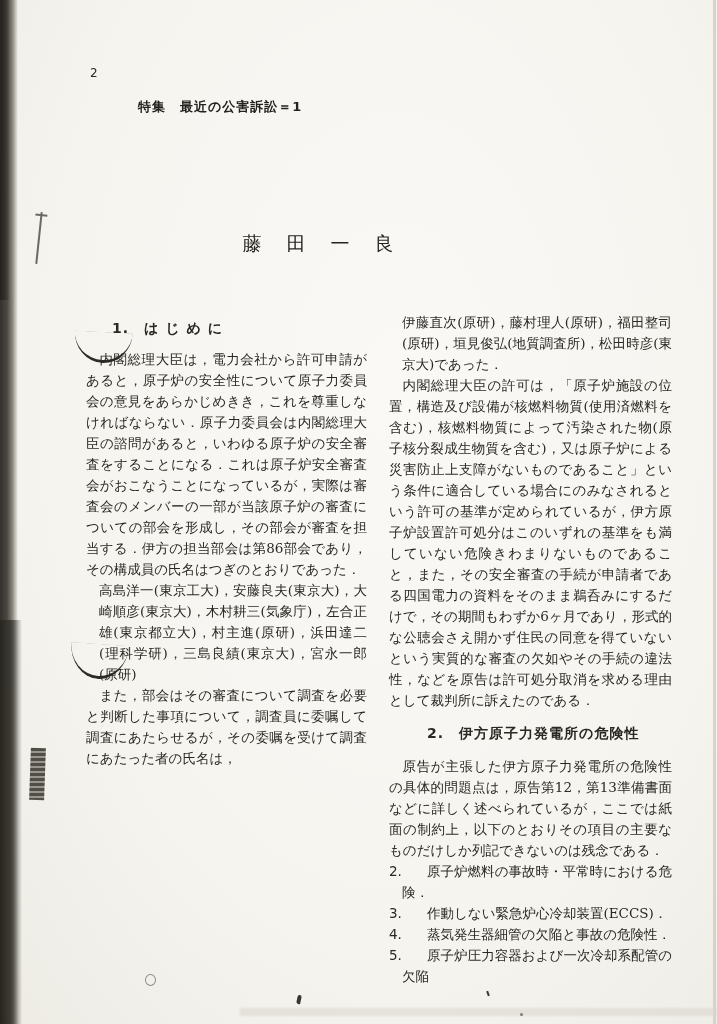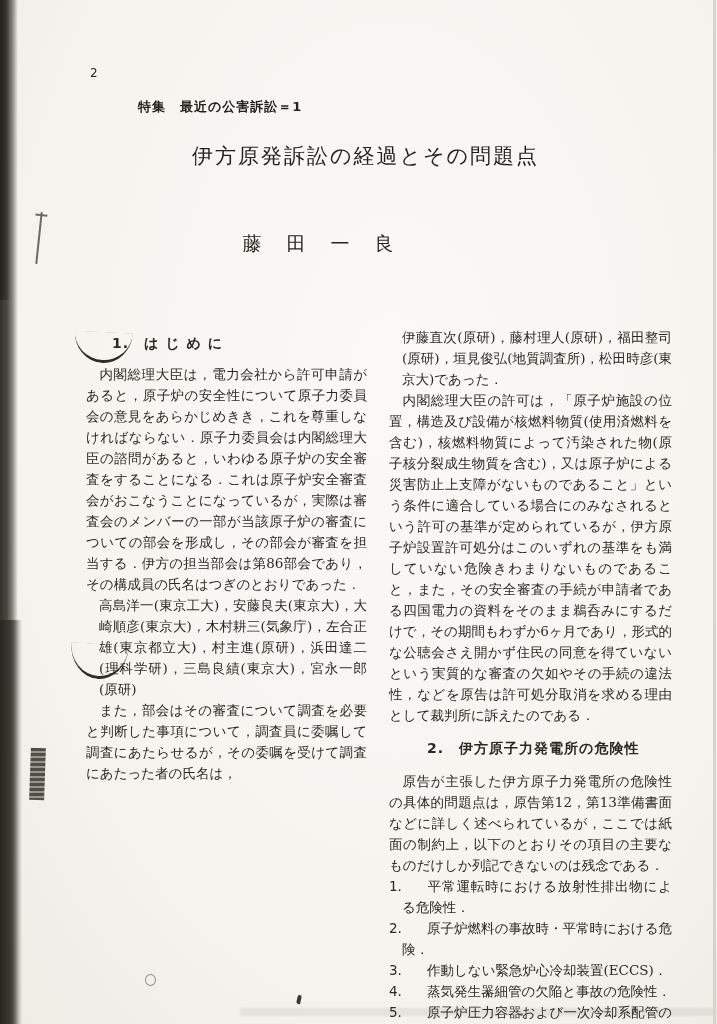--- a/index.html
+++ b/index.html
@@ -54,21 +54,21 @@
   .article-title {
     position:absolute; left:0; top:142px; width:717px; text-align:center; padding-left:14px; box-sizing:border-box;
     font-size:21px; letter-spacing:2px; color:#211f1b; font-weight:500;
   }
   .author-name {
     position:absolute; left:0; top:231px; width:639px; text-align:center;
     font-size:19px; letter-spacing:3px; color:#26241f;
   }
 
   
-  .col { position:absolute; top:312px; font-size:13.5px; line-height:21px; text-align:justify; color:#2b2823;margin-top:15px; }
+  .col { position:absolute; top:312px; font-size:13.5px; line-height:21px; text-align:justify; color:#2b2823; }
   .col-left  { left:86px;  width:281px; }
   .col-right { left:389px; width:283px; }
 
   .sec-heading {
     font-family:"DejaVu Sans","Liberation Sans",sans-serif; font-weight:bold;
     font-size:14px; letter-spacing:1px; margin:6px 0 10px 26px; text-align:left;
   }
   .sec-heading.h2 { margin:12px 0 12px 38px; }
   .para { margin:0; text-indent:1em; }
   .names { margin:0 0 0 13px; }
@@ -89,37 +89,35 @@
   <div class="curve-mark m2"></div>
   <div class="stamp-mark"></div>
   <div class="pen-tick"></div>
   <div class="speck s1"></div>
   <div class="speck s2"></div>
   <div class="speck s3"></div>
   <div class="circle-speck"></div>
 
   <div class="page-number">2</div>
   <div class="series-header">特集　最近の公害訴訟＝1</div>
-  <h1 class="article-title" style="margin:0;">伊方原発訴訟の経過とその問題点</h1>
   <div class="author-name">藤　田　一　良</div>
 
   <div class="col col-left">
     <h3 class="sec-heading">1.　は じ め に</h3>
     <p class="para">内閣総理大臣は，電力会社から許可申請があると，原子炉の安全性について原子力委員会の意見をあらかじめきき，これを尊重しなければならない．原子力委員会は内閣総理大臣の諮問があると，いわゆる原子炉の安全審査をすることになる．これは原子炉安全審査会がおこなうことになっているが，実際は審査会のメンバーの一部が当該原子炉の審査についての部会を形成し，その部会が審査を担当する．伊方の担当部会は第86部会であり，その構成員の氏名はつぎのとおりであった．</p>
     <p class="names">高島洋一(東京工大)，安藤良夫(東京大)，大崎順彦(東京大)，木村耕三(気象庁)，左合正雄(東京都立大)，村主進(原研)，浜田達二(理科学研)，三島良績(東京大)，宮永一郎(原研)</p>
     <p class="para">また，部会はその審査について調査を必要と判断した事項について，調査員に委嘱して調査にあたらせるが，その委嘱を受けて調査にあたった者の氏名は，</p>
   </div>
 
   <div class="col col-right">
     <p class="names">伊藤直次(原研)，藤村理人(原研)，福田整司(原研)，垣見俊弘(地質調査所)，松田時彦(東京大)であった．</p>
     <p class="para">内閣総理大臣の許可は，「原子炉施設の位置，構造及び設備が核燃料物質(使用済燃料を含む)，核燃料物質によって汚染された物(原子核分裂成生物質を含む)，又は原子炉による災害防止上支障がないものであること」という条件に適合している場合にのみなされるという許可の基準が定められているが，伊方原子炉設置許可処分はこのいずれの基準をも満していない危険きわまりないものであること，また，その安全審査の手続が申請者である四国電力の資料をそのまま鵜呑みにするだけで，その期間もわずか6ヶ月であり，形式的な公聴会さえ開かず住民の同意を得ていないという実質的な審査の欠如やその手続の違法性，などを原告は許可処分取消を求める理由として裁判所に訴えたのである．</p>
     <h3 class="sec-heading h2">2.　伊方原子力発電所の危険性</h3>
     <p class="para">原告が主張した伊方原子力発電所の危険性の具体的問題点は，原告第12，第13準備書面などに詳しく述べられているが，ここでは紙面の制約上，以下のとおりその項目の主要なものだけしか列記できないのは残念である．</p>
     <div class="hlist">
-      <p class="hitem"><span class="num">1.</span><span>平常運転時における放射性排出物による危険性．</span></p>
       <p class="hitem"><span class="num">2.</span><span>原子炉燃料の事故時・平常時における危険．</span></p>
       <p class="hitem"><span class="num">3.</span><span>作動しない緊急炉心冷却装置(ECCS)．</span></p>
       <p class="hitem"><span class="num">4.</span><span>蒸気発生器細管の欠陥と事故の危険性．</span></p>
       <p class="hitem"><span class="num">5.</span><span>原子炉圧力容器および一次冷却系配管の欠陥</span></p>
     </div>
   </div>
 
 </div>
 
 </body></html>

